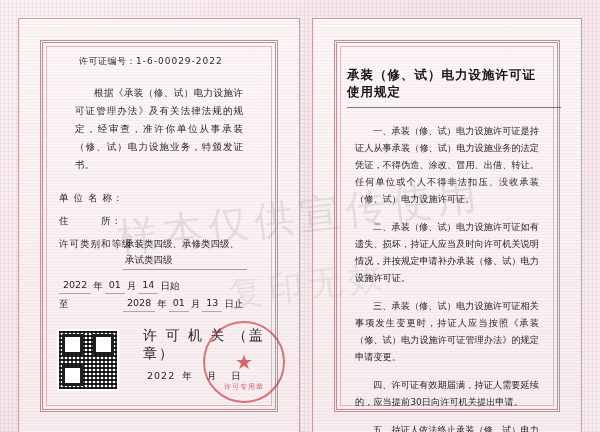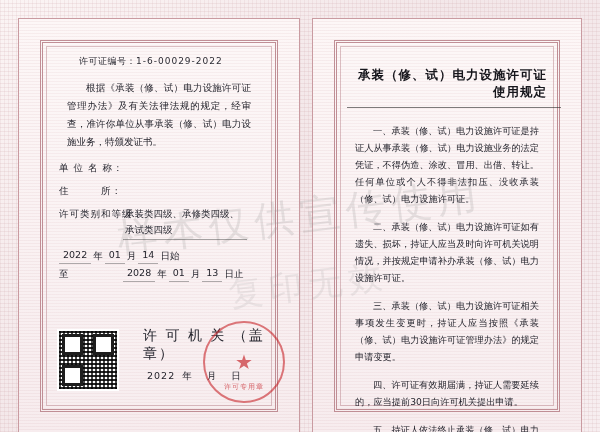--- a/index.html
+++ b/index.html
@@ -92,21 +92,21 @@
 
   .body-text {
     margin: 12px 6px 0 6px;
     font-size: 9.5px;
     line-height: 18px;
     color: #1f1f28;
     text-align: justify;
     position: relative;
     z-index: 6;
   }
-  .body-text p { margin: 8px; text-indent: 19px; font-family: Liberation Mono, monospace; }
+  .body-text p { margin: 16px; text-indent: 19px; }
 
   .field {
     display: flex;
     align-items: flex-start;
     font-size: 9.5px;
     line-height: 16px;
     color: #1f1f28;
     margin: 7px 18px 0 6px;
     position: relative;
     z-index: 6;
@@ -232,21 +232,21 @@
     left: 0; right: 0;
     bottom: 9px;
     text-align: center;
     font-size: 7px;
     color: rgba(198,32,38,0.78);
     letter-spacing: 1px;
   }
 
   
   .rules-title {
-    text-align: right;
+    text-align: left;
     font-size: 12.5px;
     font-weight: bold;
     letter-spacing: 1px;
     color: #16161c;
     margin: 16px 0 6px 0;
     position: relative;
     z-index: 6;
   }
   .rules-underline {
     width: 214px;

